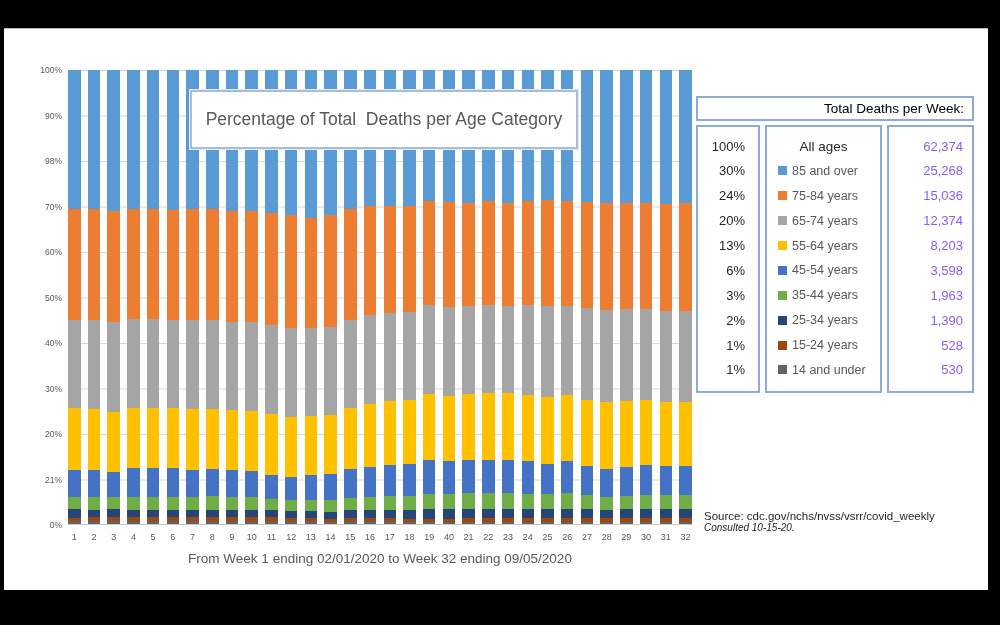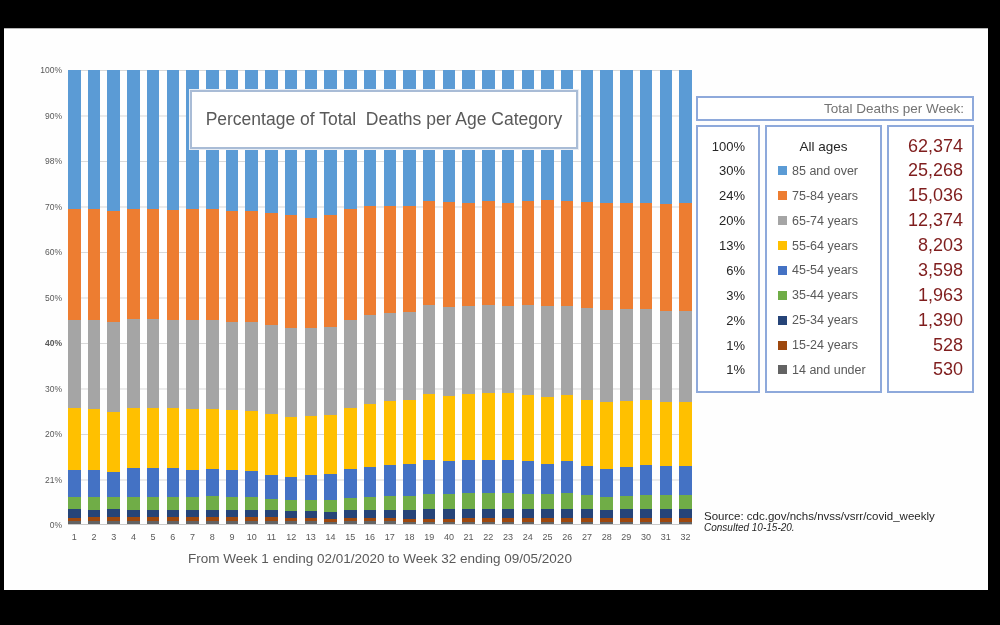--- a/index.html
+++ b/index.html
@@ -27,51 +27,51 @@
   .title-box { position:absolute; left:186px; top:61px; width:388px; height:59px;
                background:#fff; border:2px solid #a9bcd6;
                display:flex; align-items:center; justify-content:center;
                font-size:17.5px; color:#595959; white-space:pre;
                box-shadow:0 0 0 1px #e8edf4; }
 
   
   .lg-box { position:absolute; border:2px solid #8ea9db; background:#fff; }
   .lg-header { left:692px; top:67px; width:278px; height:25px;
                display:flex; align-items:center; justify-content:flex-end;
-               padding-right:8px; font-size:13.5px; color:#737373; }
+               padding-right:8px; font-size:13.5px; color:#000000; }
   .lg-col { top:96px; height:268px; display:flex; flex-direction:column;
             justify-content:space-between; padding:7px 0 9px 0; }
   .lg-pct   { left:692px; width:64px; }
   .lg-ages  { left:761px; width:117px; }
   .lg-tot   { left:883px; width:87px; }
   .lg-row { height:24px; display:flex; align-items:center; }
   .lg-pct .lg-row { justify-content:flex-end; padding-right:13px;
                     font-size:13px; color:#262626; }
   .lg-ages .lg-row { padding-left:11px; font-size:12.5px; color:#595959; }
   .lg-ages .lg-row.allages { justify-content:center; padding-left:0;
                              color:#262626; font-size:13.5px; }
   .lg-tot .lg-row { justify-content:flex-end; padding-right:9px;
-                    font-size:18px; color:#7f1d1d; }
+                    font-size:13px; color:#8b5cf6; }
   .swatch { width:9px; height:9px; display:inline-block; margin-right:5px; flex:none; }
 
   .source { position:absolute; left:700px; top:481px; }
   .source-main { font-size:11.5px; color:#262626; }
   .source-sub  { font-size:10px; color:#262626; font-style:italic; }
 </style>
 </head>
 <body>
 
 <div class="canvas">
 
   <div class="y-axis">
       <div class="y-tick" style="bottom: calc(0% - 5px);">0%</div>
       <div class="y-tick" style="bottom: calc(10% - 5px);">21%</div>
       <div class="y-tick" style="bottom: calc(20% - 5px);">20%</div>
       <div class="y-tick" style="bottom: calc(30% - 5px);">30%</div>
-      <div class="y-tick" style="bottom: calc(40% - 5px); font-weight: bold;">40%</div>
+      <div class="y-tick" style="bottom: calc(40% - 5px);">40%</div>
       <div class="y-tick" style="bottom: calc(50% - 5px); margin-left: 43px;">50%</div>
       <div class="y-tick" style="bottom: calc(60% - 5px);">60%</div>
       <div class="y-tick" style="bottom: calc(70% - 5px);">70%</div>
       <div class="y-tick" style="bottom: calc(80% - 5px);">98%</div>
       <div class="y-tick" style="bottom: calc(90% - 5px);">90%</div>
       <div class="y-tick" style="bottom: calc(100% - 5px);">100%</div>
     </div>
 
   <div class="plot">
       <div class="bar">

